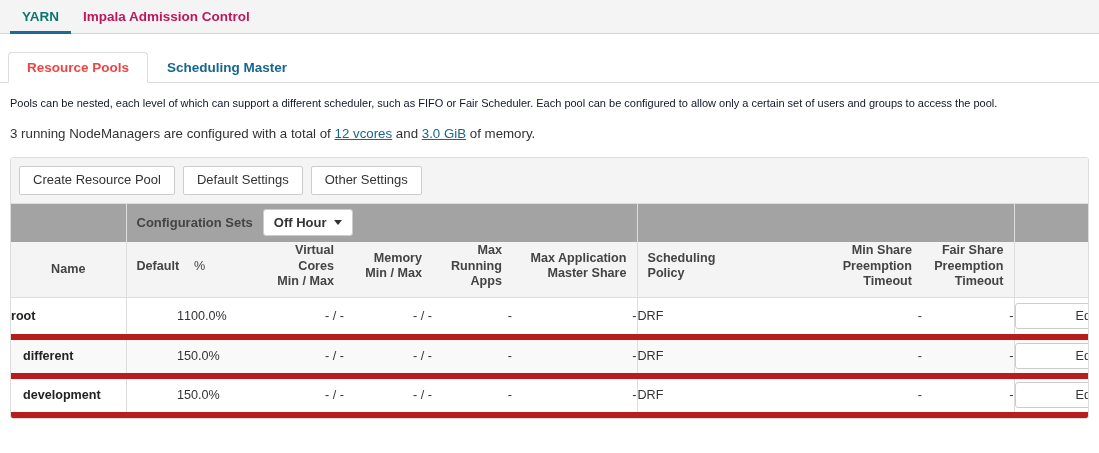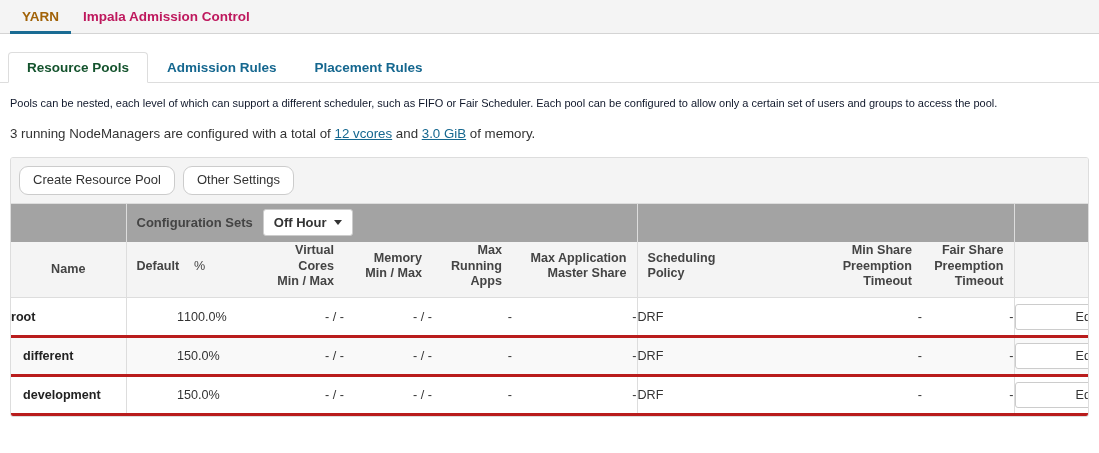--- a/index.html
+++ b/index.html
@@ -26,21 +26,21 @@
     font-weight: bold;
     color: #be185d;
     padding: 0 12px 8px 12px;
     line-height: 1;
     cursor: pointer;
     white-space: nowrap;
     border-bottom: 3px solid transparent;
     margin-bottom: -1px;
   }
   .topnav-item.active {
-    color: #a16207;
+    color: #0f766e;
     border-bottom-color: #1a6c94;
     margin-top: 44px;
   }
 
   
   .subtabs {
     height: 33px;
     margin-top: 16px;
     padding: 0 8px;
     display: flex;
@@ -53,21 +53,21 @@
     color: #15678f;
     padding: 8px 18px;
     line-height: 1;
     cursor: pointer;
     white-space: nowrap;
     border: 1px solid transparent;
     border-radius: 4px 4px 0 0;
     margin-bottom: -1px;
   }
   .subtab.active {
-    color: #14532d;
+    color: #ef4444;
     background: #ffffff;
     border-color: #dddddd;
     border-bottom-color: #ffffff;
   }
 
   
   .intro {
     font-size: 11px;
     line-height: 1.5;
     color: #0f172a;
@@ -100,21 +100,21 @@
     padding: 8px 8px;
     display: flex;
     gap: 8px;
   }
   .btn {
     font-family: "Liberation Sans", sans-serif;
     font-size: 13px;
     color: #333333;
     background: #ffffff;
     border: 1px solid #cccccc;
-    border-radius: 9px;
+    border-radius: 2px;
     padding: 6px 13px;
     line-height: 1.1;
     cursor: pointer;
     white-space: nowrap;
   }
 
   
   table.pools {
     width: 100%;
     border-collapse: collapse;
@@ -158,21 +158,21 @@
     border-top: 5px solid #333333;
     display: inline-block;
   }
 
   th.name-h { text-align: center; font-weight: bold; color: #444444; vertical-align: middle; padding-bottom: 0 !important; }
   th.a-l { text-align: left; }
   th.a-r { text-align: right; }
 
   tbody tr { height: 39px; }
   tbody tr.alt { background: #f9f9f9; }
-  tbody td { border-bottom: 3px solid #b91c1c; padding: 0 10px; color: #333333; margin-top: 37px; }
+  tbody td { border-bottom: 6px solid #b91c1c; padding: 0 10px; color: #333333; margin-top: 37px; }
   tbody td.name {
     font-weight: bold; color: #222222; text-align: left;
     border-right: 1px solid #dddddd; white-space: nowrap; overflow: hidden;
   }
   tbody td.num { text-align: right; }
   tbody td.a-l { text-align: left; }
   .indent1 { padding-left: 12px; display: inline-block; }
 
   td.actions { border-left: 1px solid #dddddd; text-align: left; padding-left: 14px; }
   .split {
@@ -194,34 +194,34 @@
 </head>
 <body>
 
 <div class="topnav" id="topnav">
     <div class="topnav-item active">YARN</div>
     <div class="topnav-item">Impala Admission Control</div>
   </div>
 
 <div class="subtabs" id="subtabs">
     <div class="subtab active">Resource Pools</div>
-    <div class="subtab">Admission Rules</div>
-    <div class="subtab">Placement Rules</div>
+    <div class="subtab">Scheduling Master</div>
   </div>
 
 <div class="intro">Pools can be nested, each level of which can support a different scheduler, such as FIFO or Fair Scheduler. Each pool can be configured to allow only a certain set of users and groups to access the pool.</div>
 
 <div class="nminfo">
   <span>3 running NodeManagers are configured with a total of </span><a class="lnk">12 vcores</a><span> and </span><a class="lnk">3.0 GiB</a><span> of memory.</span>
 </div>
 
 <div class="panel">
 
   <div class="toolbar">
     <button class="btn">Create Resource Pool</button>
+    <button class="btn">Default Settings</button>
     <button class="btn">Other Settings</button>
   </div>
 
   <table class="pools">
     <colgroup>
       <col style="width:115px">
       <col style="width:58px">
       <col style="width:70px">
       <col style="width:90px">
       <col style="width:88px">

